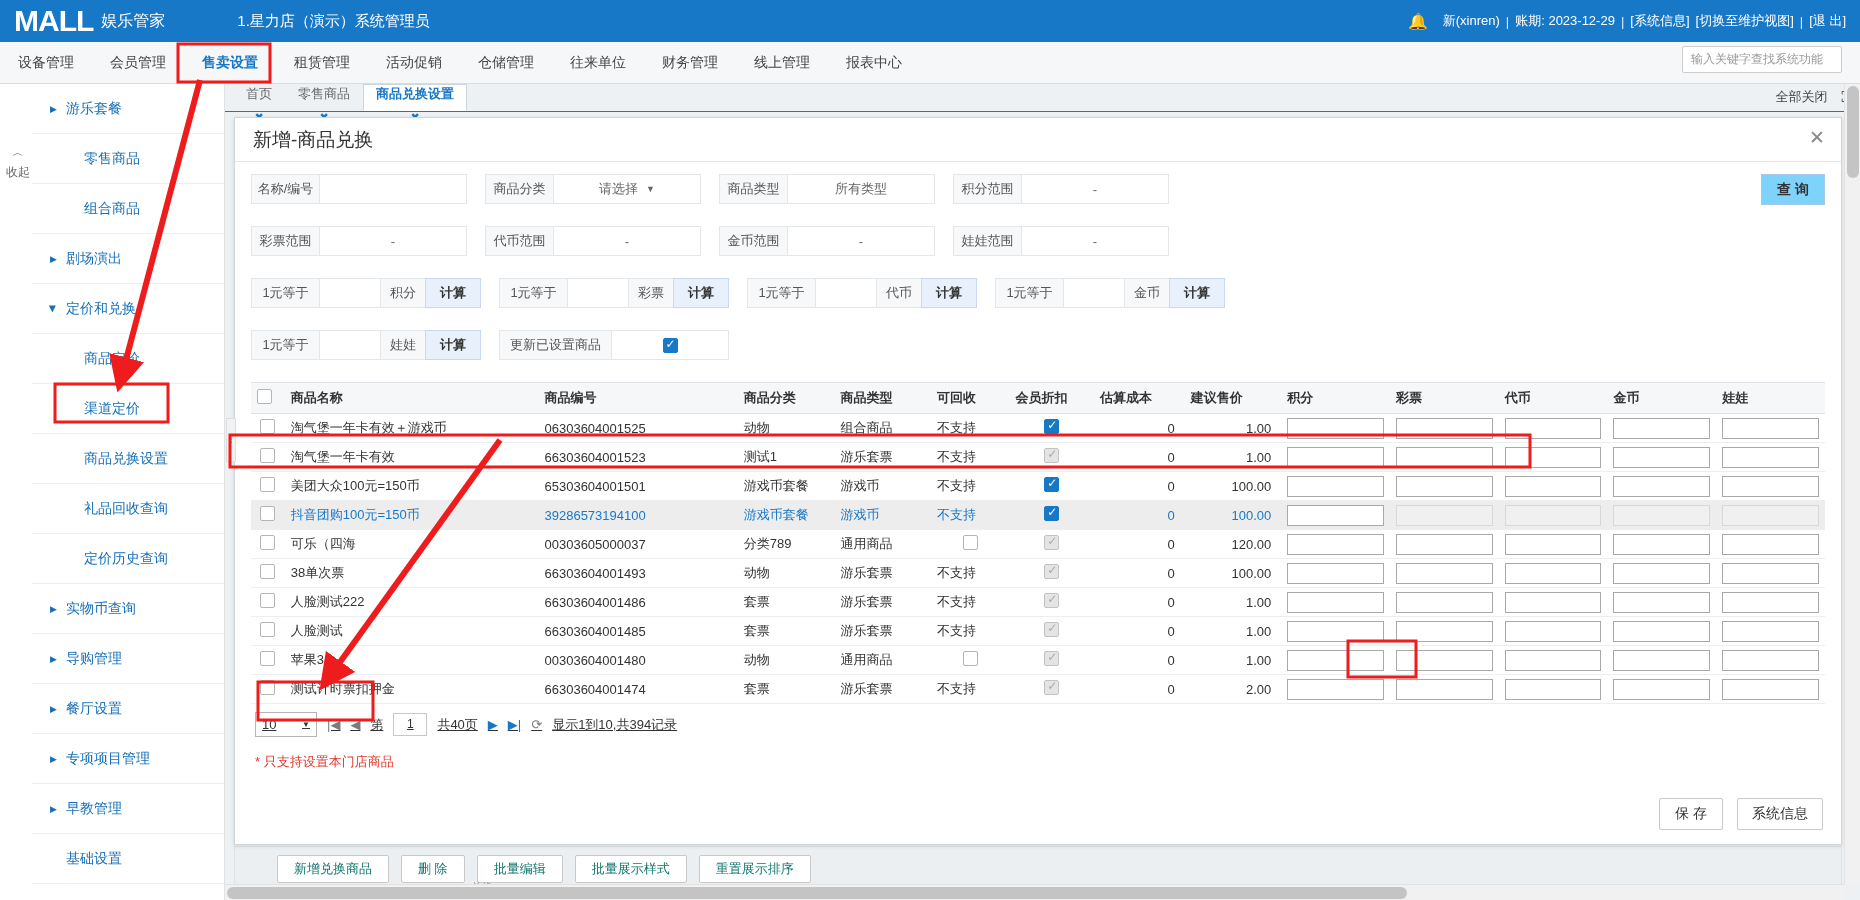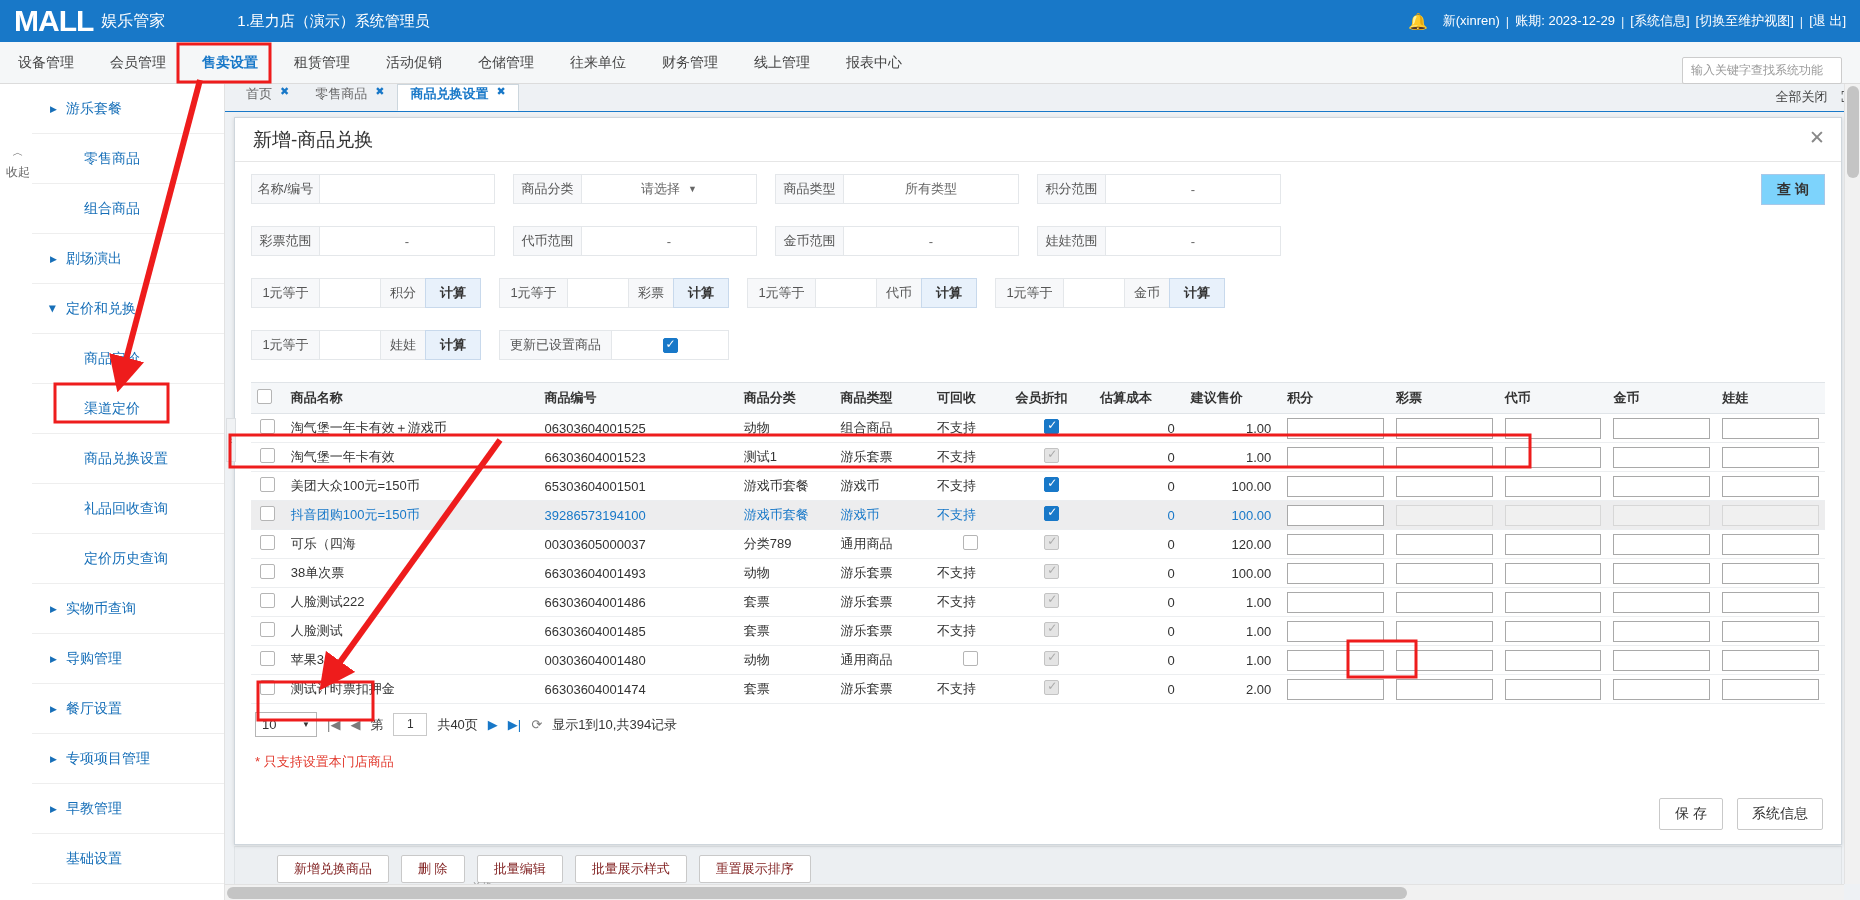--- a/index.html
+++ b/index.html
@@ -34,21 +34,21 @@
   #menubar{
     height:42px; background:#f5f7f8; border-bottom:1px solid #dcdcdc;
     display:flex; align-items:center; position:relative;
   }
   .menu-item{
     padding:0 18px; font-size:14px; color:#444; height:34px;
     display:flex; align-items:center; cursor:pointer;
   }
   .menu-item.active{ color:#1878c8; font-weight:bold; }
   .search-box{
-    position:absolute; right:18px; top:15px; width:160px; height:27px;
+    position:absolute; right:18px; top:4px; width:160px; height:27px;
     border:1px solid #ccc; background:#fff; font-size:12px; color:#999;
     padding:0 8px; line-height:25px; border-radius:2px;
   }
 
   
   #body-wrap{ display:flex; height:816px; position:relative; }
 
   
   #sidebar{
     width:225px; background:#fff; border-right:1px solid #e2e2e2;
@@ -74,23 +74,23 @@
 
   
   #main{ flex:1; position:relative; background:#eef1f4; }
 
   
   #tabstrip{
     height:28px; background:#eef1f4; border-bottom:1px solid #1878c8;
     display:flex; align-items:flex-end; padding-left:8px; position:relative;
   }
   .tab{
-    height:27px; padding:0 12px; display:flex; align-items:flex-start;
+    height:27px; padding:0 12px; display:flex; align-items:center;
     font-size:13px; color:#666; background:#eef1f4; gap:8px;
-    border:1px solid transparent; cursor:pointer;
+    border:1px solid transparent; cursor:pointer;flex-direction:column;
   }
   .tab.active{
     background:#fff; color:#1878c8; font-weight:bold;
     border:1px solid #ccd6dd; border-bottom:1px solid #fff;
   }
   .tab .x{ color:#1878c8; font-size:11px; font-weight:bold; }
   .tab-right{
     position:absolute; right:8px; top:4px; display:flex;
     align-items:center; gap:14px; font-size:13px; color:#444;
   }
@@ -115,21 +115,21 @@
 
   
   .frow{ display:flex; margin-bottom:22px; align-items:stretch; }
   .fcell{ display:flex; margin-right:18px; }
   .flabel{
     background:#f7f8fa; border:1px solid #e4e7ea; border-right:none;
     width:68px; height:30px; display:flex; align-items:center;
     justify-content:center; font-size:13px; color:#555;
   }
   .finput{
-    border:1px solid #e4e7ea; height:30px; width:176px; background:#fff;
+    border:1px solid #e4e7ea; height:30px; width:148px; background:#fff;
     display:flex; align-items:center; justify-content:center;
     font-size:13px; color:#666;text-align:center;
   }
   .finput .caret{ margin-left:8px; font-size:9px; }
   .fsmall{
     border:1px solid #e4e7ea; height:30px; width:62px; background:#fff;
   }
   .flabel.sm{ width:44px; }
   .fbtn-calc{
     border:1px solid #c8d9ec; background:#e8f1fb; height:30px; width:56px;
@@ -176,21 +176,21 @@
     border:1px solid #a9a9a9; background:#fff; height:21px; width:100%;
     display:block;
   }
   .cell-input.ro{ background:#f0f0f0; border-color:#d7d7d7; }
   .c-chk{ width:28px; text-align:center; padding-left:10px;}
   .ctr{ text-align:center; }
 
   
   .pager{
     display:flex; align-items:center; gap:10px; padding:8px 4px 0 4px;
-    font-size:13px; color:#333;
+    font-size:13px; color:#333;text-decoration:underline;
   }
   .pg-select{
     border:1px solid #b5b5b5; background:#fff; height:25px; width:62px;
     display:flex; align-items:center; padding:0 6px; justify-content:space-between;
     font-size:13px;
   }
   .pg-ico{ color:#7b7b7b; font-size:13px; cursor:pointer; }
   .pg-ico.blue{ color:#1878c8; }
   .pg-inp{
     border:1px solid #c9c9c9; background:#fff; height:23px; width:34px;
@@ -213,21 +213,21 @@
 
   
   #bottombar{
     position:absolute; left:9px; right:18px; bottom:8px; height:46px;
     background:#eceff2; border:1px solid #dfe3e6;
     display:flex; align-items:center; gap:12px; padding-left:42px;
   }
   .tb-btn{
     height:28px; padding:0 16px; background:#fff; border:1px solid #c9c9c9;
     display:flex; align-items:center; justify-content:center;
-    font-size:13px; color:#7f1d1d; border-radius:2px; cursor:pointer;
+    font-size:13px; color:#0f766e; border-radius:2px; cursor:pointer;
   }
   .tb-tail{
     position:absolute; left:236px; bottom:-4px; font-size:11px; color:#999;
   }
 
   
   .vscroll{
     position:absolute; right:0; top:0; width:16px; bottom:16px;
     background:#f1f1f1; border-left:1px solid #e2e2e2;
   }

